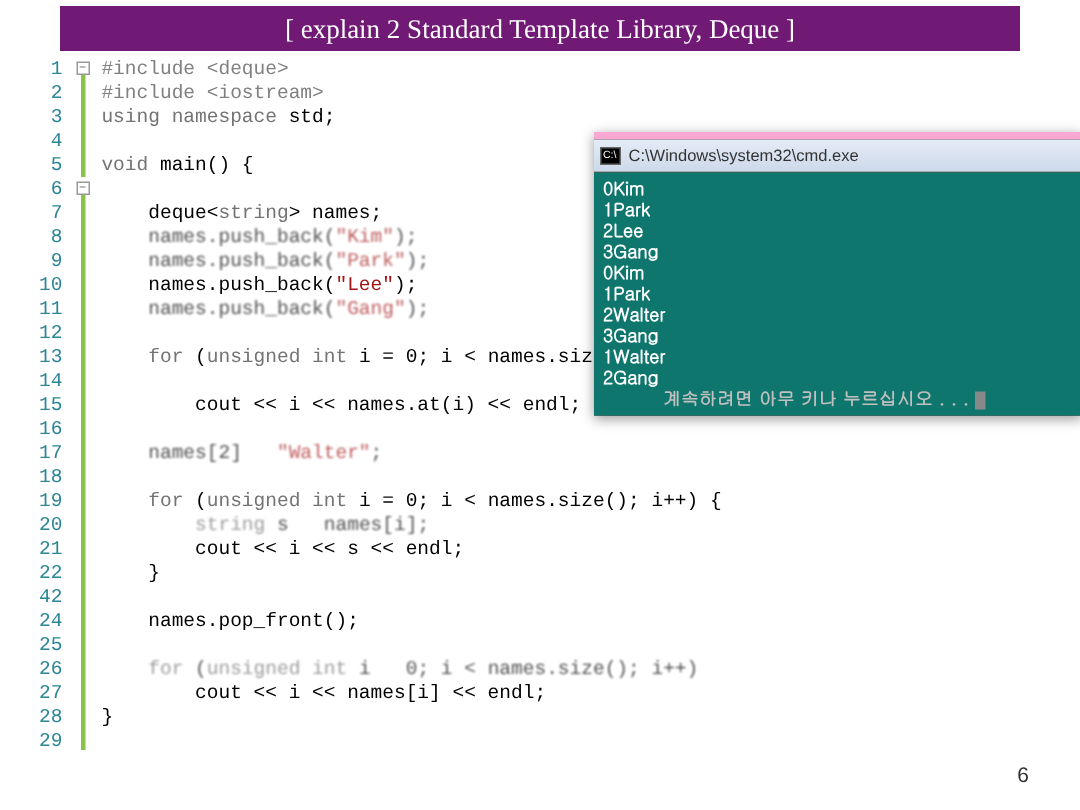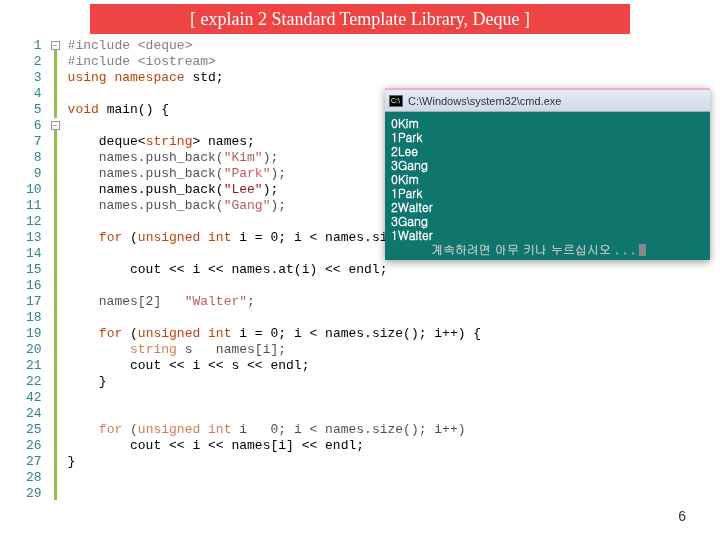--- a/index.html
+++ b/index.html
@@ -5,23 +5,23 @@
     * { margin: 0; padding: 0; box-sizing: border-box; }
     body {
       width: 720px;
       height: 540px;
       background: #fff;
       font-family: "Segoe UI", Arial, sans-serif;
       position: relative;
       overflow: hidden;
     }
     .title-bar {
-      background: #ef4444;
+      background: #701a75;
       height: 30px;
-      width: 540px;
+      width: 640px;
       margin: 4px auto 0;
       display: flex;
       align-items: center;
       justify-content: center;
       color: #fff;
       font-size: 18px;
       font-family: Georgia, serif;
     }
     .editor-area {
       position: absolute;
@@ -63,32 +63,32 @@
       height: 9px;
       border: 1px solid #999;
       background: #fff;
       font-size: 8px;
       line-height: 7px;
       text-align: center;
       color: #666;
     }
     .code-lines { padding-left: 4px; }
     .code-lines div { height: 16px; white-space: pre; }
-    .kw { color: #c2410c; }
+    .kw { color: #737373; }
     .inc { color: #808080; }
     .str { color: #a31515; }
     .txt { color: #000; }
     .blur { filter: blur(0.6px); opacity: 0.7; }
     .cmd-window {
       position: absolute;
       top: 88px;
-      left: 385px;
+      left: 396px;
       width: 325px;
       background: #000;
-      border-top: 2px solid #f9a8d4;
+      border-top: 5px solid #f9a8d4;
       box-shadow: 0 2px 8px rgba(0,0,0,0.4);
       z-index: 10;
     }
     .cmd-titlebar {
       height: 22px;
       background: linear-gradient(#e4ecf7, #cdd9ea);
       display: flex;
       align-items: center;
       padding: 0 4px;
       font-size: 11px;
@@ -195,20 +195,21 @@
       <div></div>
       <div><span class="txt">        cout &lt;&lt; i &lt;&lt; names.at(i) &lt;&lt; endl;</span></div>
       <div></div>
       <div class="blur"><span class="txt">    names[2]   </span><span class="str">"Walter"</span><span class="txt">;</span></div>
       <div></div>
       <div><span class="txt">    </span><span class="kw">for</span><span class="txt"> (</span><span class="kw">unsigned int</span><span class="txt"> i = 0; i &lt; names.size(); i++) {</span></div>
       <div class="blur"><span class="txt">        </span><span class="kw">string</span><span class="txt"> s   names[i];</span></div>
       <div><span class="txt">        cout &lt;&lt; i &lt;&lt; s &lt;&lt; endl;</span></div>
       <div><span class="txt">    }</span></div>
       <div></div>
+      <div><span class="txt">    names.pop_front();</span></div>
       <div></div>
       <div class="blur"><span class="txt">    </span><span class="kw">for</span><span class="txt"> (</span><span class="kw">unsigned int</span><span class="txt"> i   0; i &lt; names.size(); i++)</span></div>
       <div><span class="txt">        cout &lt;&lt; i &lt;&lt; names[i] &lt;&lt; endl;</span></div>
       <div><span class="txt">}</span></div>
     </div>
   </div>
 </div>
 
 <div class="cmd-window">
   <div class="cmd-titlebar">
@@ -218,17 +219,18 @@
   <div class="cmd-body">
     <div>0Kim</div>
     <div>1Park</div>
     <div>2Lee</div>
     <div>3Gang</div>
     <div>0Kim</div>
     <div>1Park</div>
     <div>2Walter</div>
     <div>3Gang</div>
     <div>1Walter</div>
+    <div>2Gang</div>
     <div class="cmd-prompt"><span>계속하려면 아무 키나 누르십시오 . . . </span><span class="cursor"></span></div>
   </div>
 </div>
 
 <div class="page-number">6</div>
 
 </body></html>

